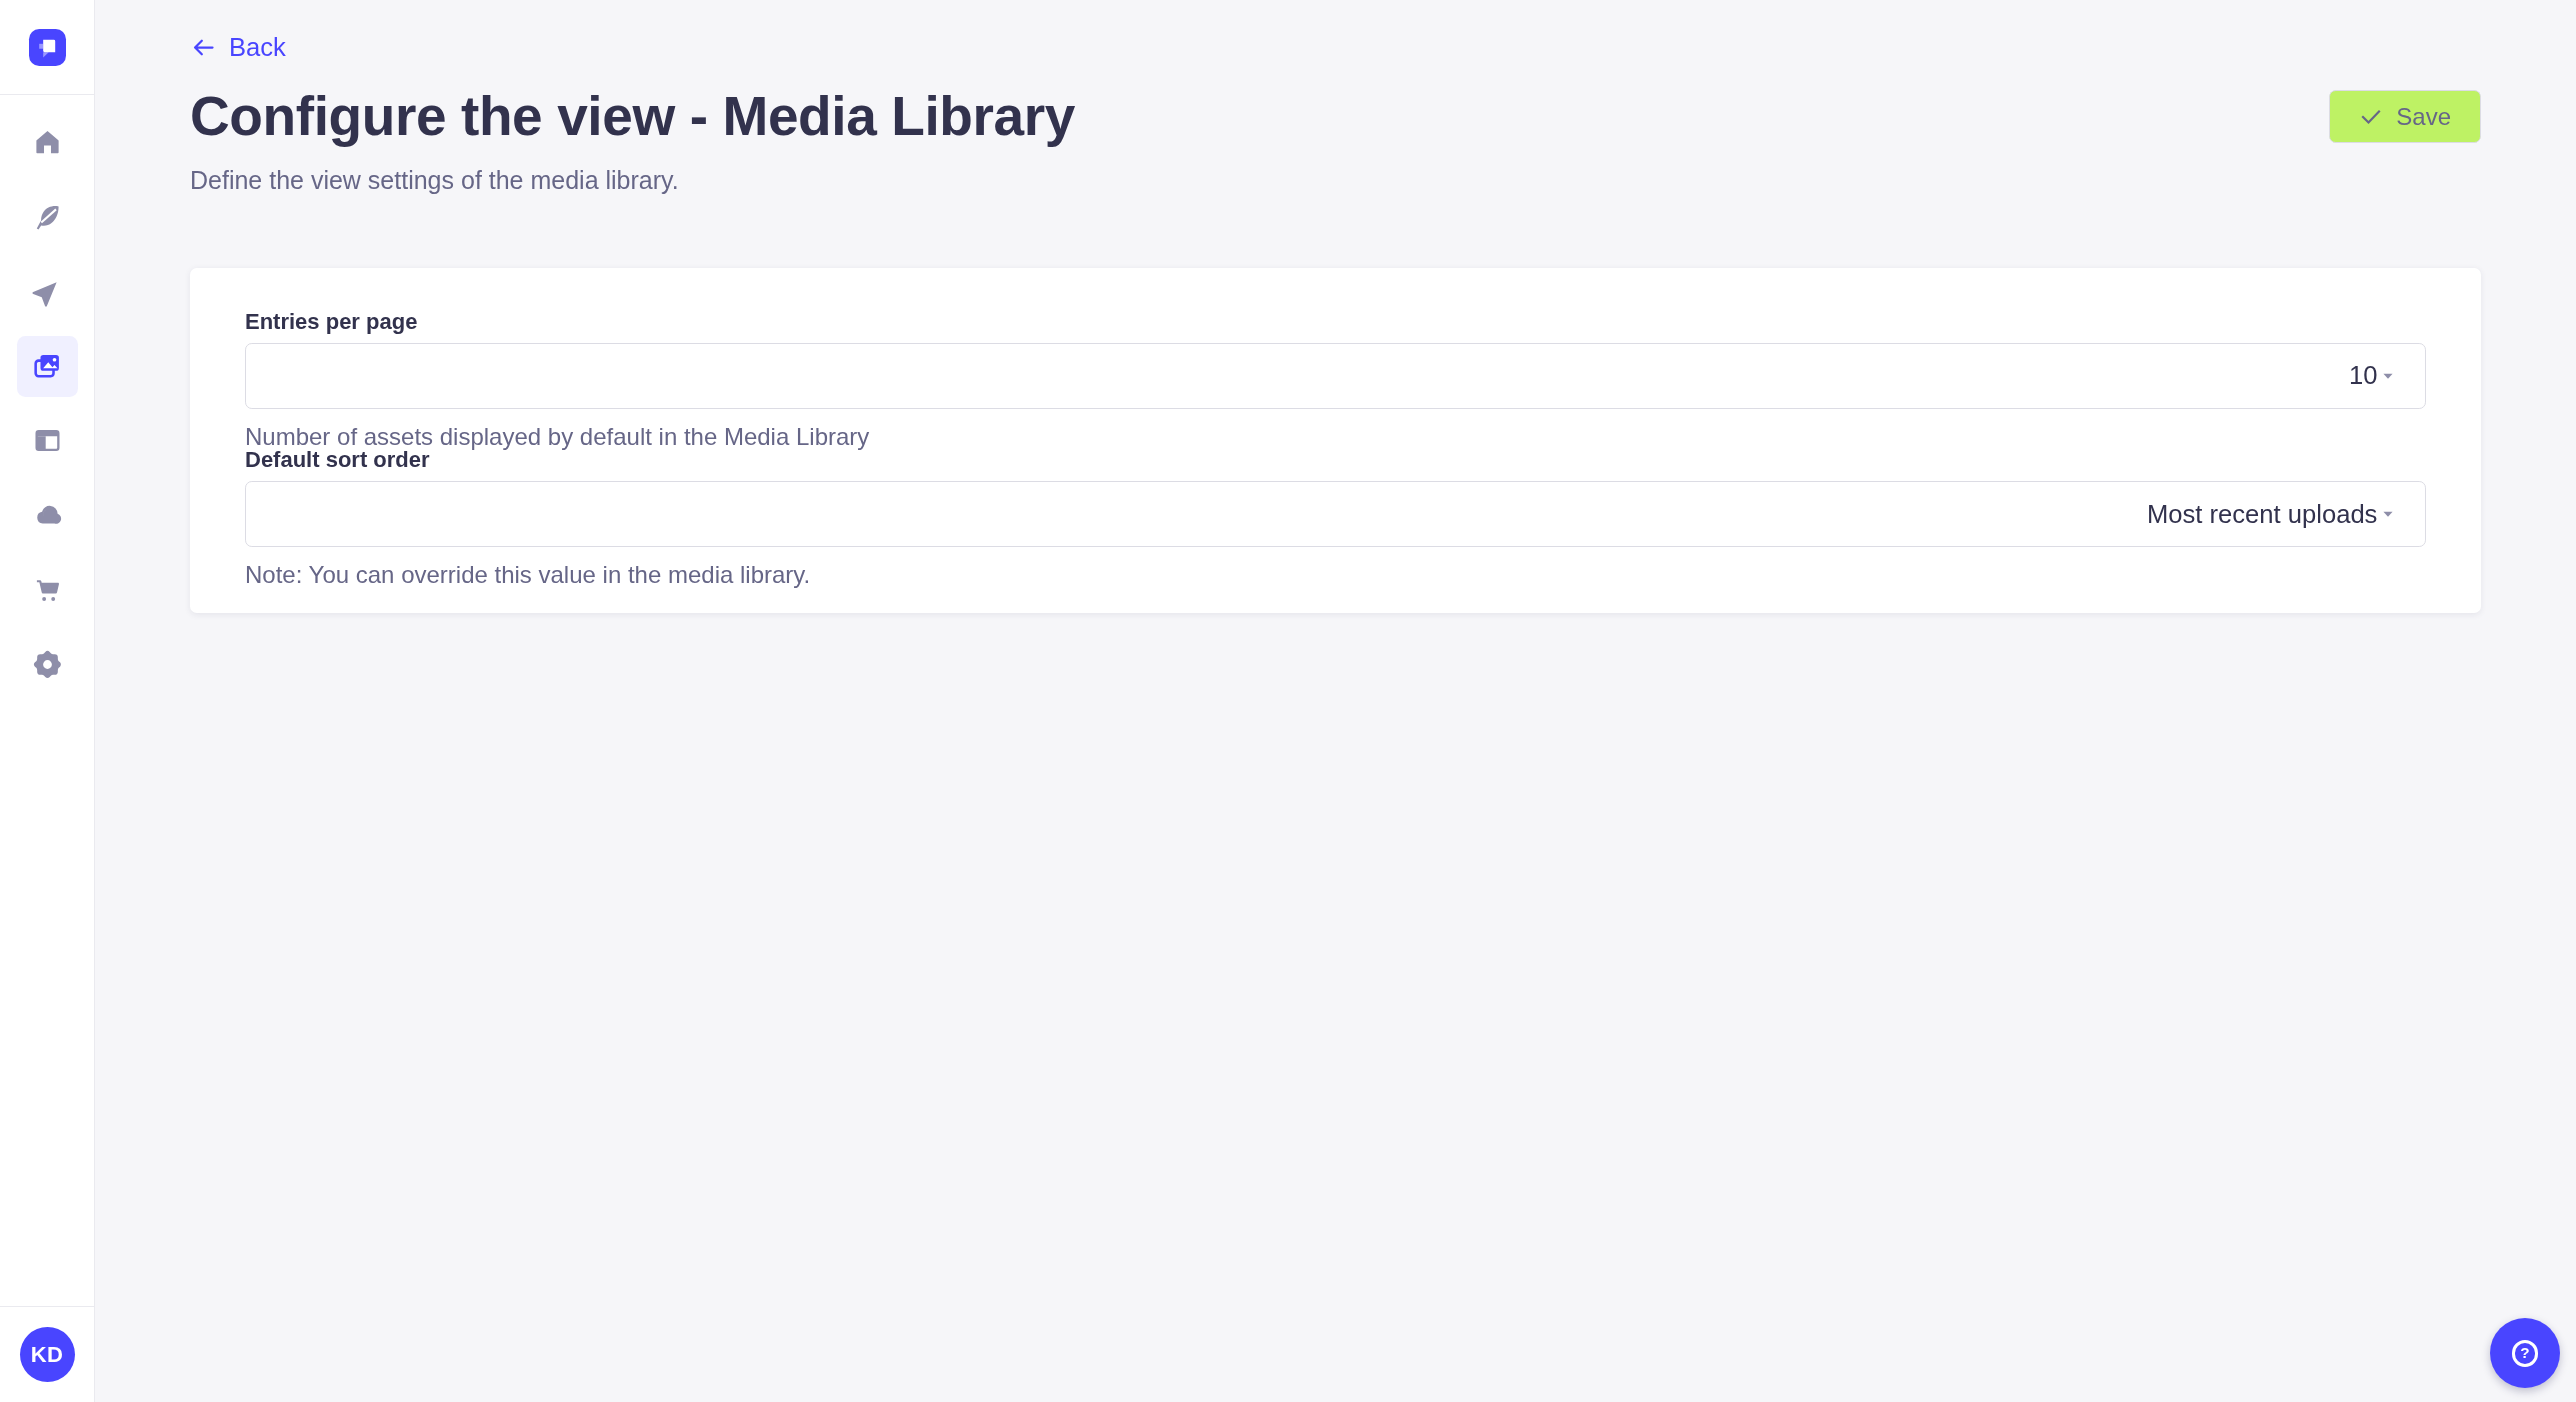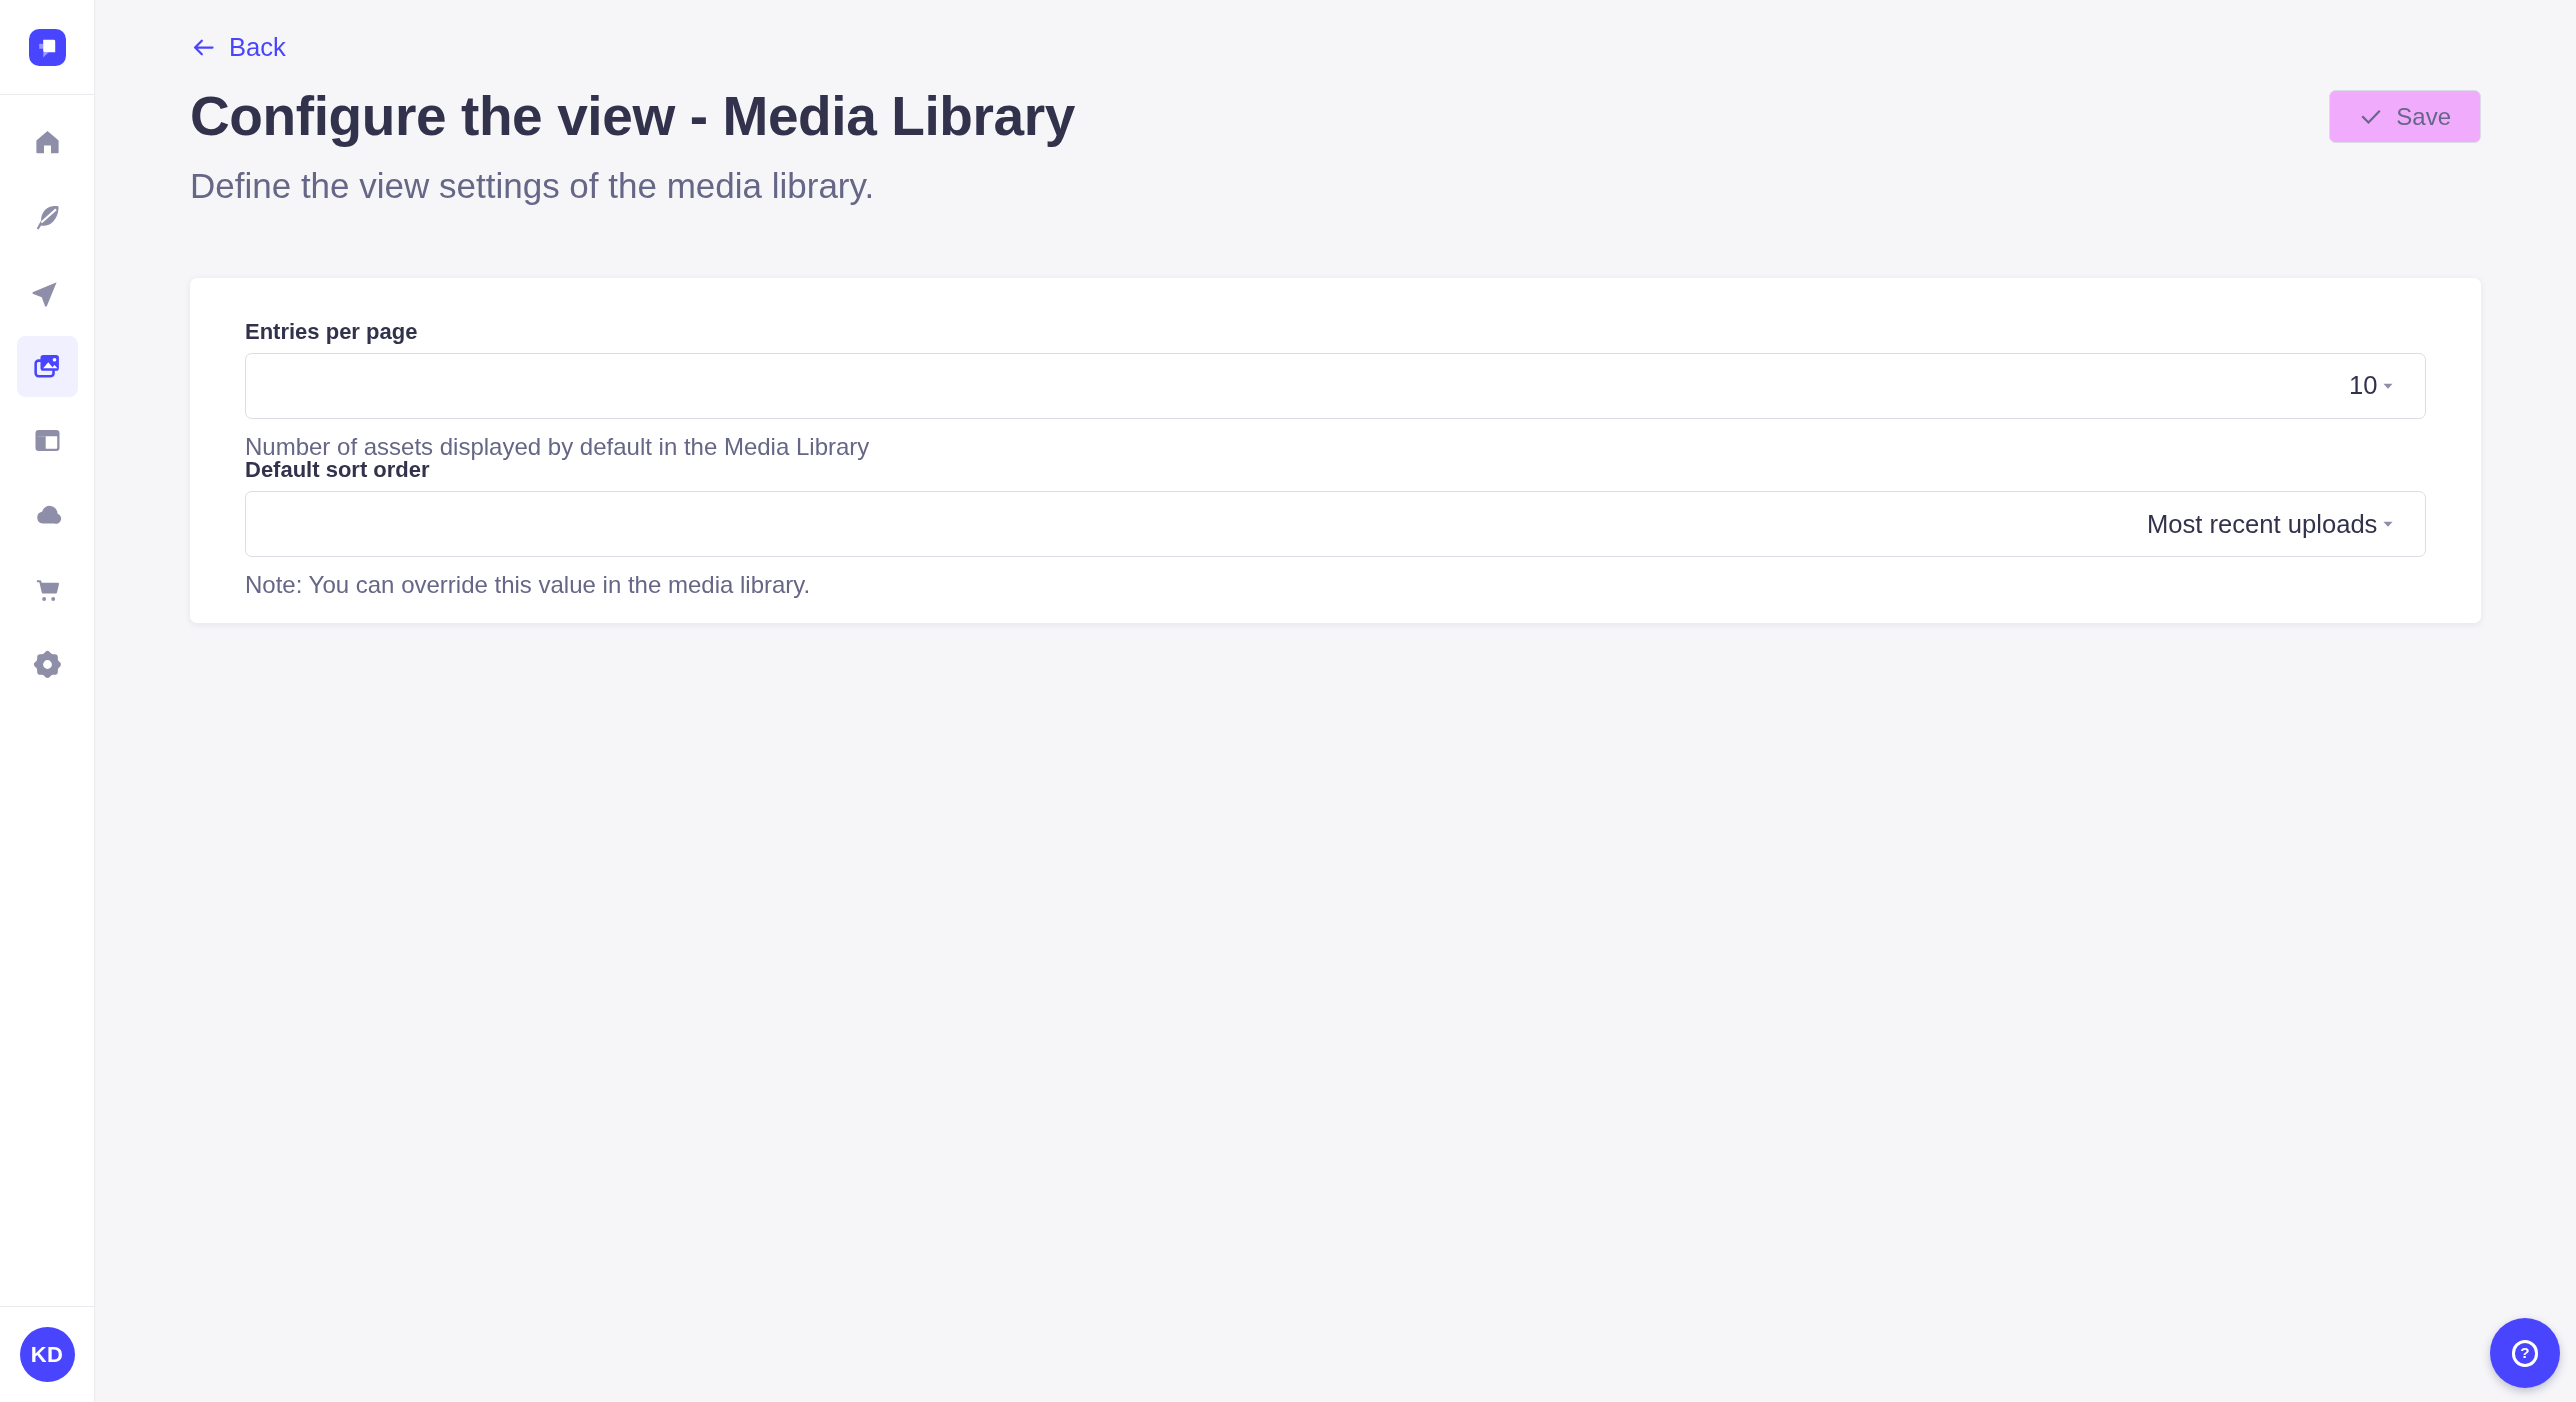--- a/index.html
+++ b/index.html
@@ -73,29 +73,29 @@
   .header-row {
     margin-top: 28px;
     display: flex; align-items: center; justify-content: space-between;
   }
   .page-title {
     font-size: 55px; font-weight: bold; color: #32324d; line-height: 1;
     letter-spacing: -0.4px;
   }
   .save-button {
     height: 53px; padding: 6px 29px;
-    background: #f0abfc; border: 0.9px solid #dcdce4; border-radius: 6.8px;
+    background: #bef264; border: 0.9px solid #dcdce4; border-radius: 6.8px;
     display: flex; align-items: center; gap: 13.6px;
     color: #666687; font-size: 24px; font-weight: 500;
     cursor: pointer; font-family: inherit;
   }
   .save-button svg { width: 24px; height: 24px; }
   .page-subtitle {
     margin-top: 24px;
-    font-size: 35px; color: #666687; line-height: 1;
+    font-size: 25px; color: #666687; line-height: 1;
   }
 
   
   .card {
     margin-top: 75px;
     background: #ffffff; border-radius: 6.8px;
     box-shadow: 0 1.7px 6.8px rgba(33, 33, 82, 0.08);
     padding: 43px 55px 26px 55px;
     display: grid; grid-template-columns: 1fr; column-gap: 31px;
   }

